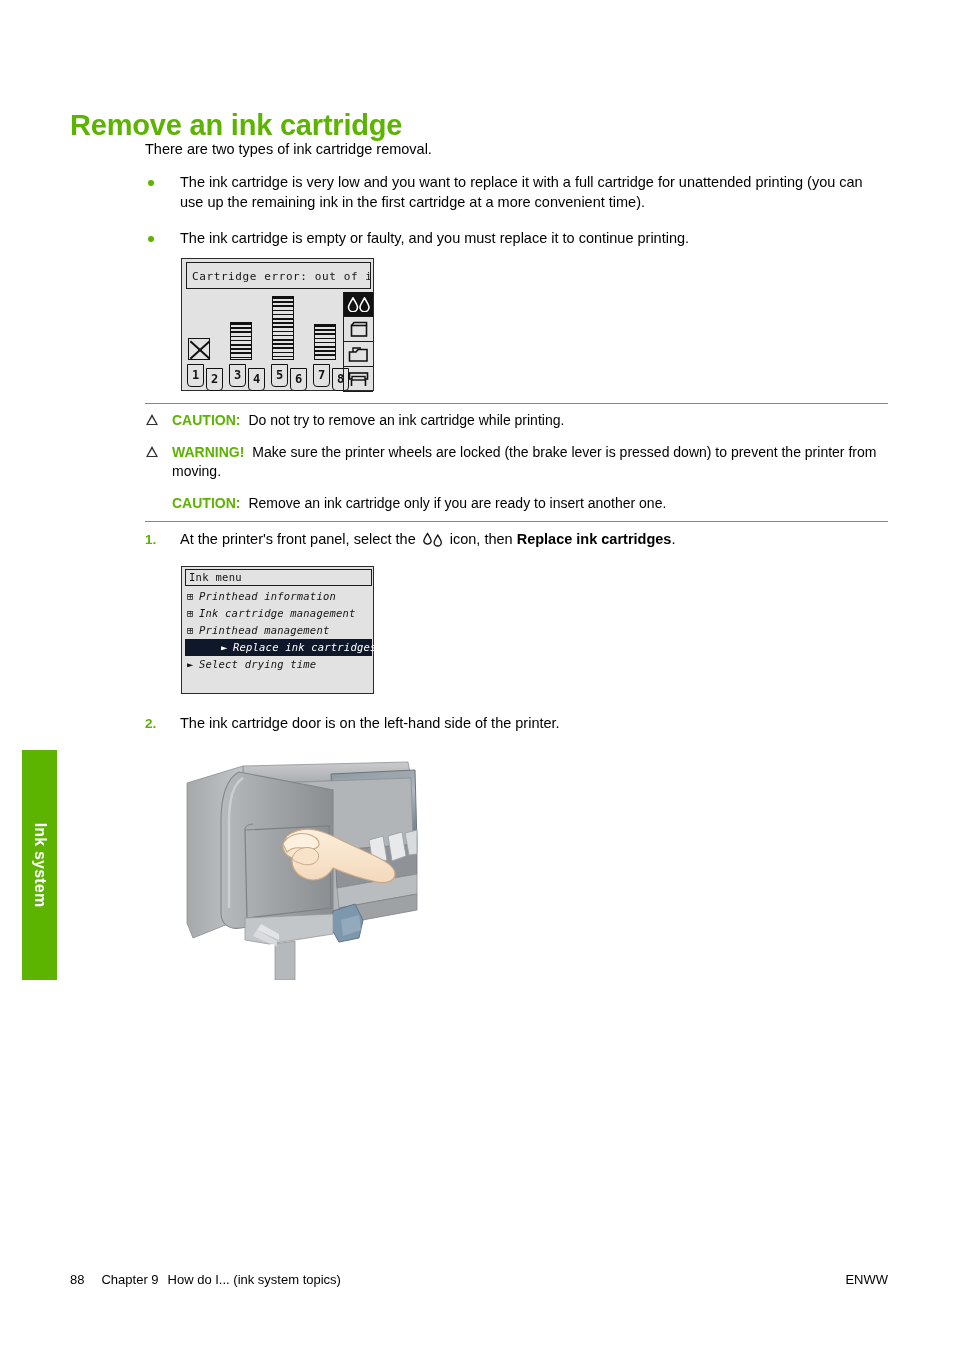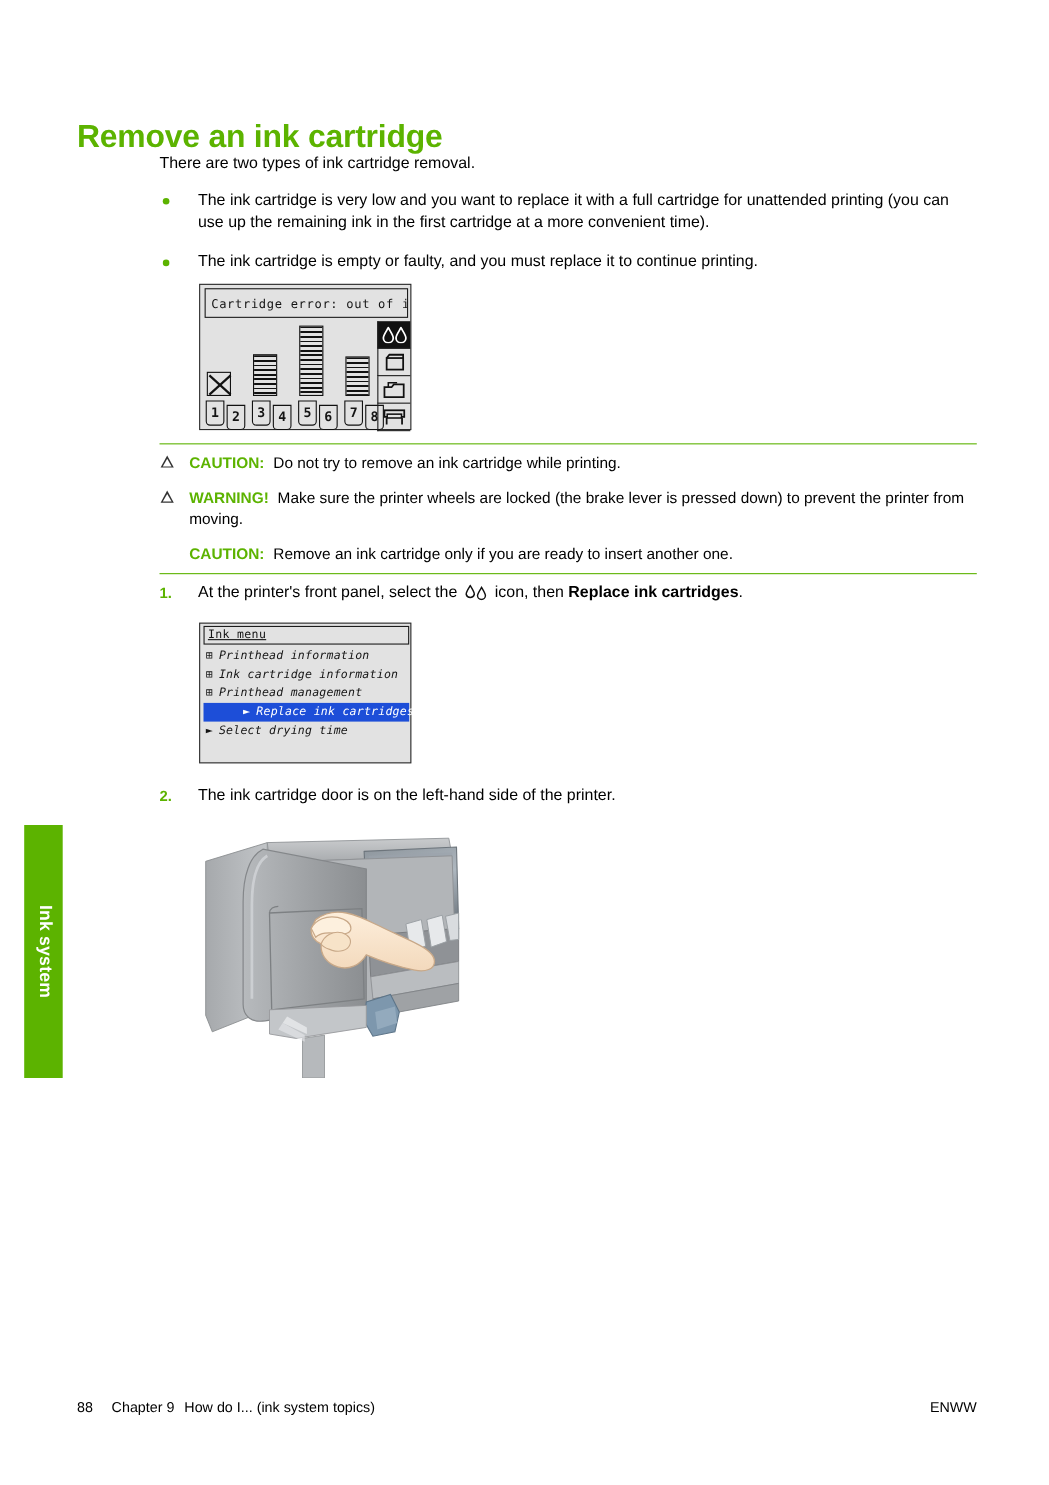--- a/index.html
+++ b/index.html
@@ -176,38 +176,37 @@
   .lcd2 .menu-title {
     position: absolute;
     left: 3px; top: 2px;
     width: 187px; height: 17px;
     border: 1.4px solid #1c1c1c;
     background: #e2e2e2;
     font-size: 10.5px;
     line-height: 15px;
     padding-left: 3px;
     letter-spacing: .3px;
-    text-decoration: underline;
   }
   .lcd2 .menu-list {
     position: absolute;
     left: 3px; top: 21px;
     width: 187px;
     font-size: 10.5px;
   }
   .lcd2 .menu-row {
     height: 17px;
     line-height: 17px;
     padding-left: 2px;
     letter-spacing: .2px;
     white-space: nowrap;
     font-style: italic;
   }
   .lcd2 .menu-row.hl {
-    background: #1d4ed8;
+    background: #0f172a;
     color: #ffffff;
     padding-left: 36px;
   }
   .mk { display: inline-block; width: 12px; }
 
   
   .noteblock {
     position: absolute;
     left: 145px; top: 403px;
     width: 743px;
@@ -402,21 +401,21 @@
     <b>Replace ink cartridges</b><span>.</span>
   </div>
 
   <div class="lcd lcd2">
     <div class="menu-title">Ink menu</div>
     <div class="menu-list">
       <div class="menu-row">
         <span class="mk">⊞</span><span>Printhead information</span>
       </div>
       <div class="menu-row">
-        <span class="mk">⊞</span><span>Ink cartridge information</span>
+        <span class="mk">⊞</span><span>Ink cartridge management</span>
       </div>
       <div class="menu-row">
         <span class="mk">⊞</span><span>Printhead management</span>
       </div>
       <div class="menu-row hl">
         <span class="mk">►</span><span>Replace ink cartridges</span>
       </div>
       <div class="menu-row">
         <span class="mk">►</span><span>Select drying time</span>
       </div>

